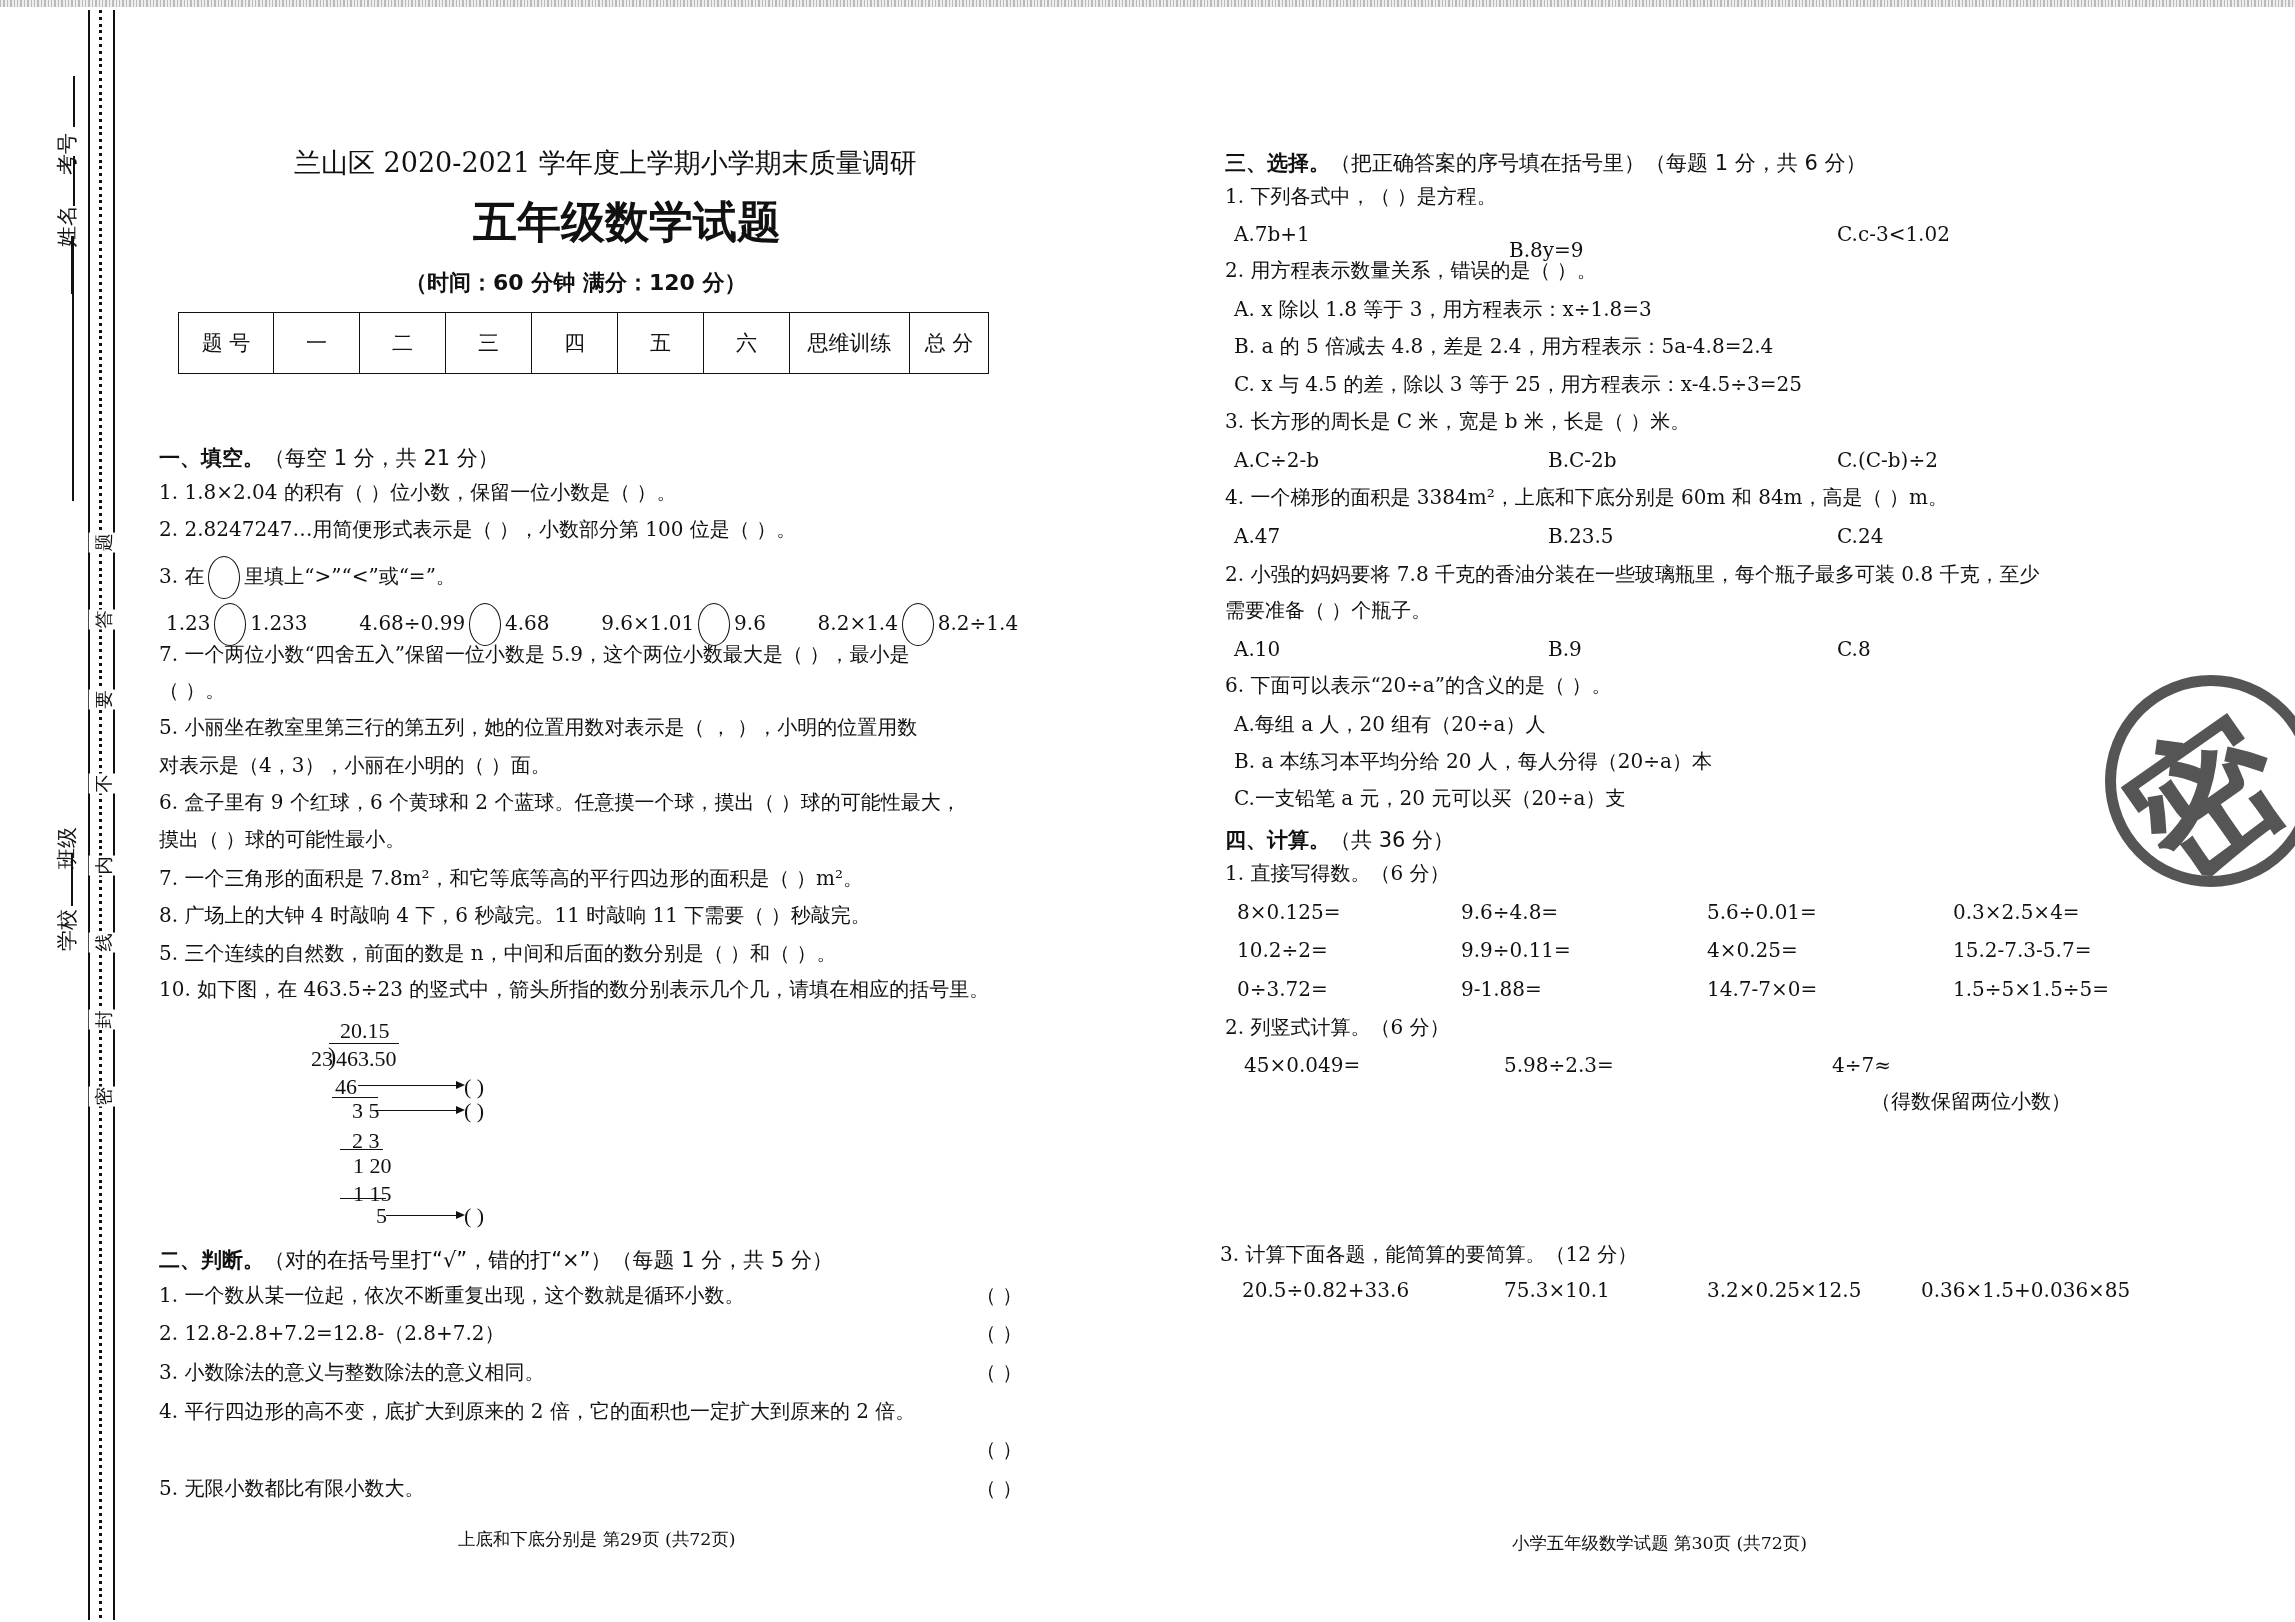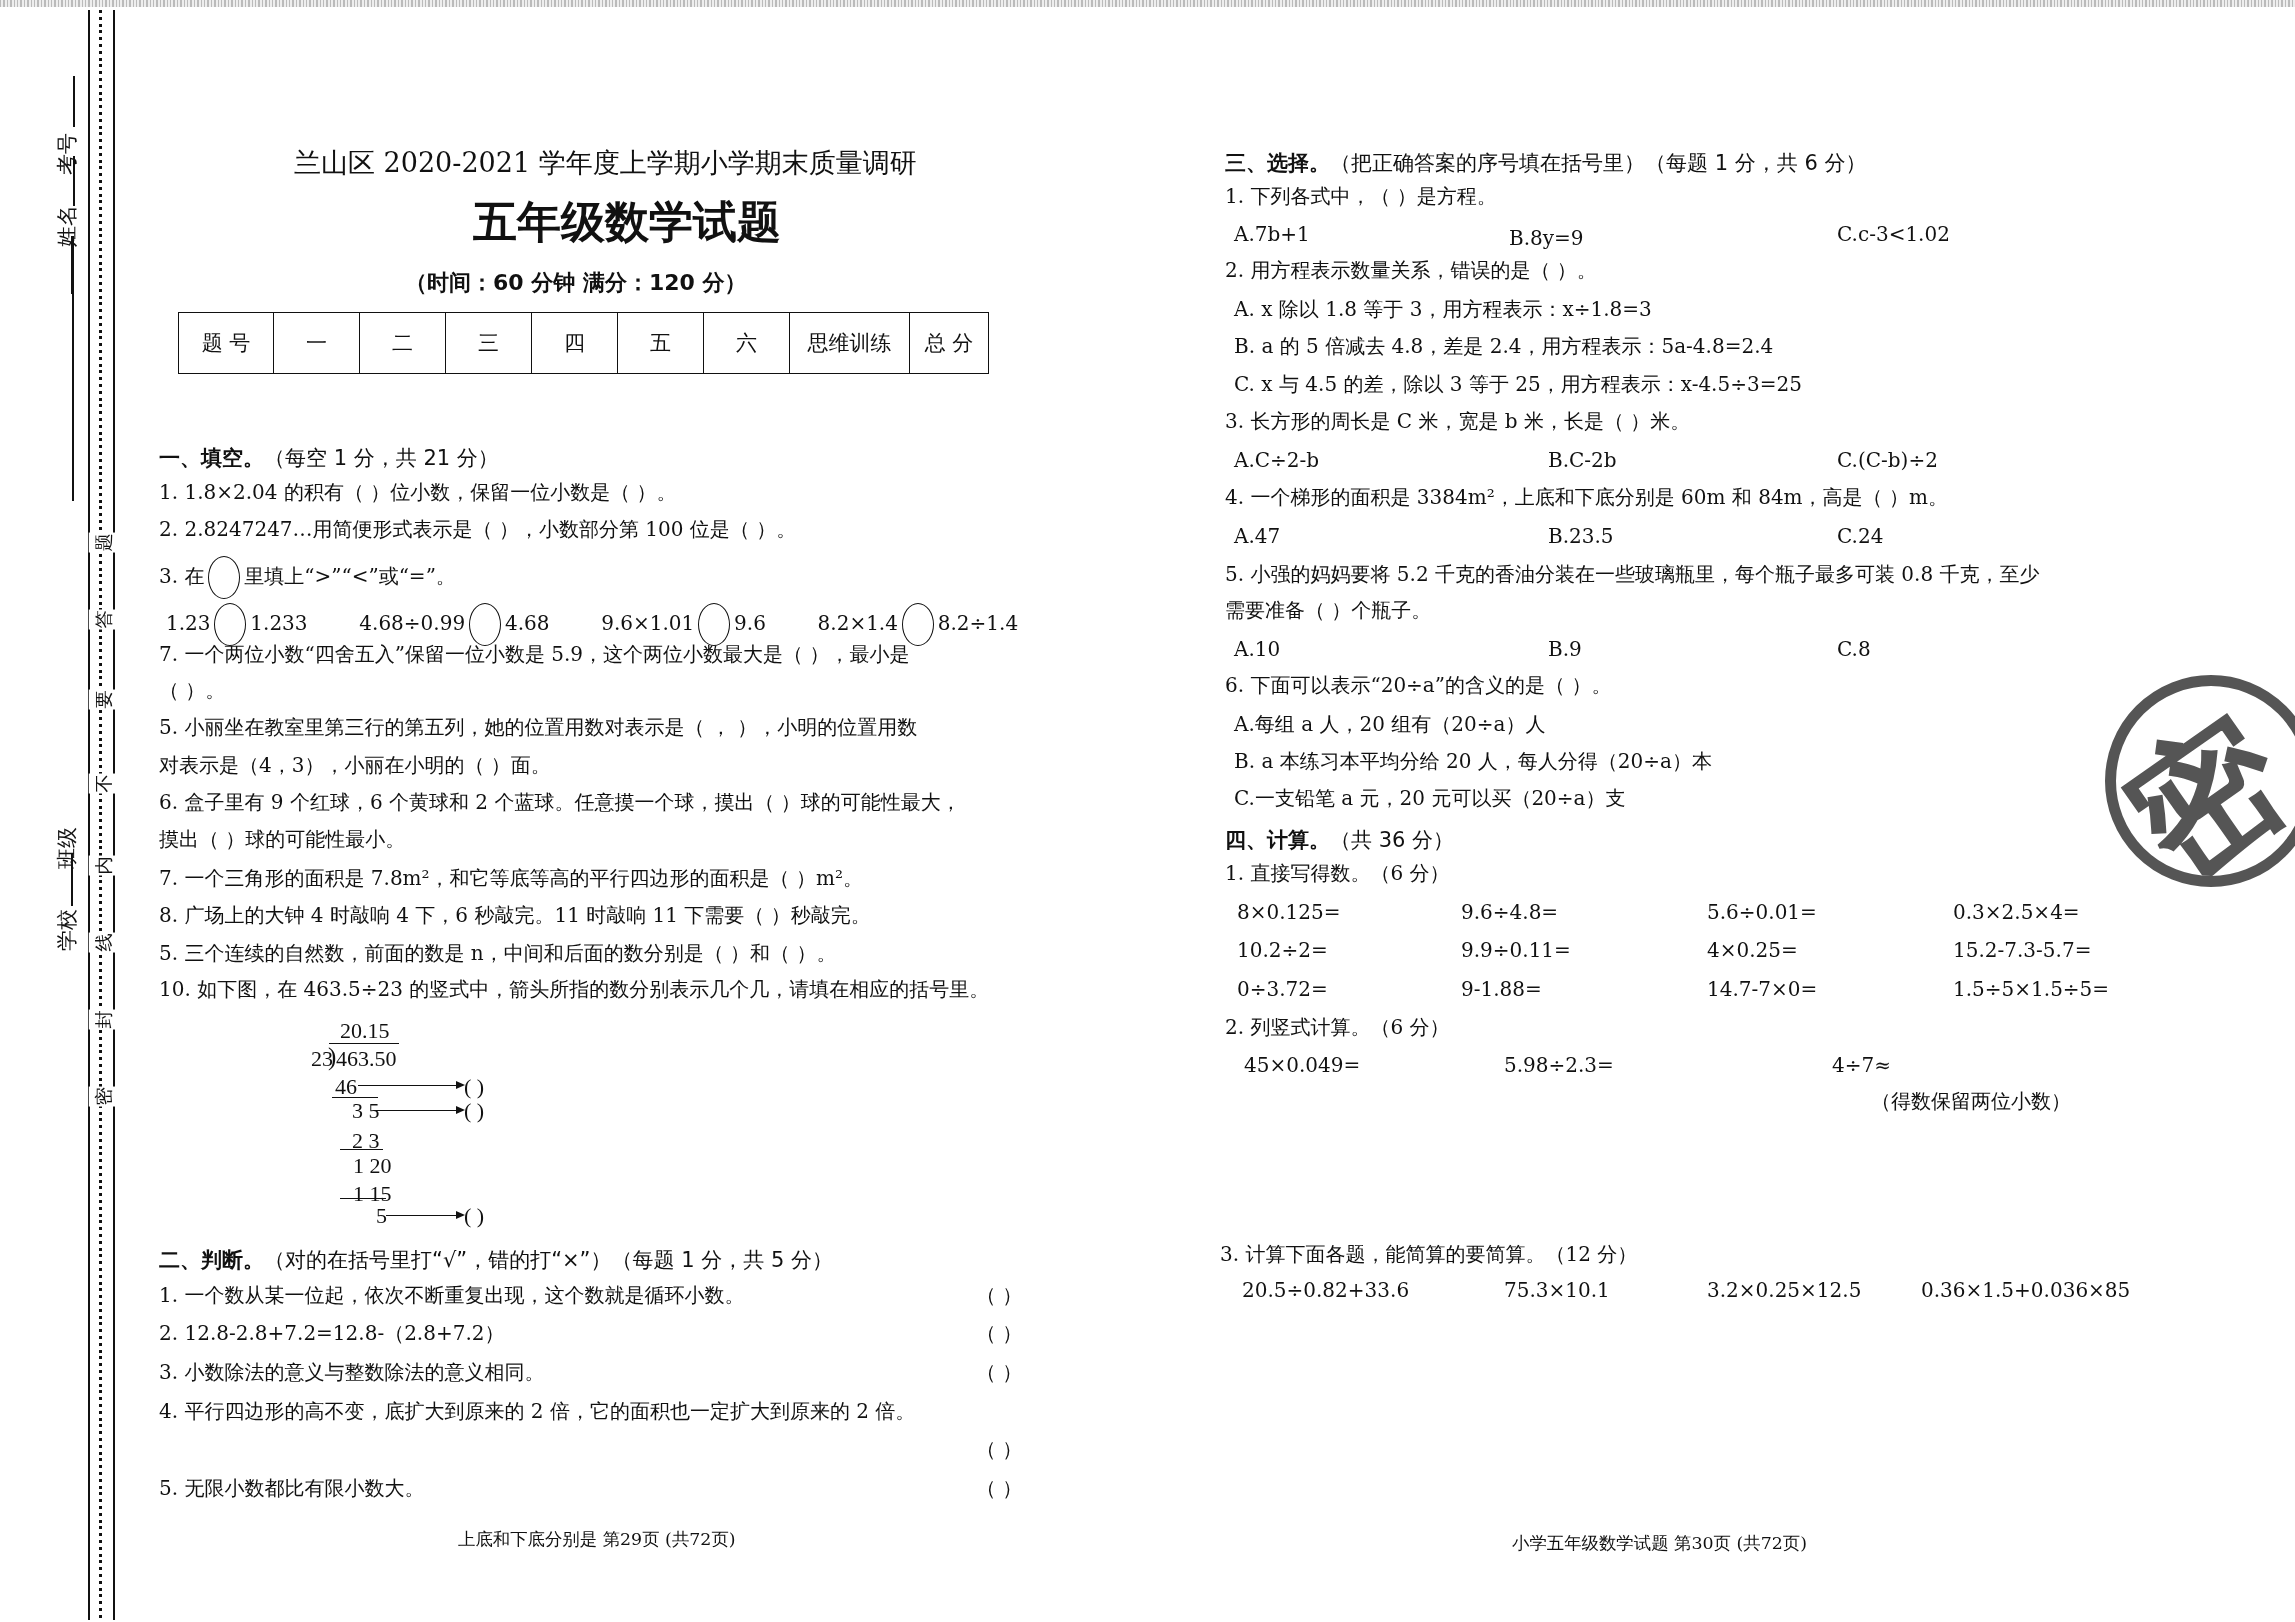--- a/index.html
+++ b/index.html
@@ -167,39 +167,39 @@
   <div class="abs foot" style="left:458px;top:1527px">上底和下底分别是   第29页  (共72页)</div>
 </div>
 
 <div>
   <div class="abs sec" style="left:1225px;top:149px">
     <span>三、选择。</span><span class="n">（把正确答案的序号填在括号里）（每题 1 分，共 6 分）</span>
   </div>
 
   <div class="abs q" style="left:1225px;top:186px">1. 下列各式中，（      ）是方程。</div>
   <div class="abs q" style="left:1234px;top:224px">A.7b+1</div>
-  <div class="abs q" style="left:1509px;top:228px">B.8y=9</div>
+  <div class="abs q" style="left:1509px;top:240px">B.8y=9</div>
   <div class="abs q" style="left:1837px;top:224px">C.c-3&lt;1.02</div>
 
   <div class="abs q" style="left:1225px;top:260px">2. 用方程表示数量关系，错误的是（      ）。</div>
   <div class="abs q" style="left:1234px;top:299px">A. x 除以 1.8 等于 3，用方程表示：x÷1.8=3</div>
   <div class="abs q" style="left:1234px;top:336px">B. a 的 5 倍减去 4.8，差是 2.4，用方程表示：5a-4.8=2.4</div>
   <div class="abs q" style="left:1234px;top:374px">C. x 与 4.5 的差，除以 3 等于 25，用方程表示：x-4.5÷3=25</div>
 
   <div class="abs q" style="left:1225px;top:411px">3. 长方形的周长是 C 米，宽是 b 米，长是（      ）米。</div>
   <div class="abs q" style="left:1234px;top:450px">A.C÷2-b</div>
   <div class="abs q" style="left:1548px;top:450px">B.C-2b</div>
   <div class="abs q" style="left:1837px;top:450px">C.(C-b)÷2</div>
 
   <div class="abs q" style="left:1225px;top:487px">4. 一个梯形的面积是 3384m²，上底和下底分别是 60m 和 84m，高是（      ）m。</div>
   <div class="abs q" style="left:1234px;top:526px">A.47</div>
   <div class="abs q" style="left:1548px;top:526px">B.23.5</div>
   <div class="abs q" style="left:1837px;top:526px">C.24</div>
 
-  <div class="abs q" style="left:1225px;top:564px">5. 小强的妈妈要将 5.2 千克的香油分装在一些玻璃瓶里，每个瓶子最多可装 0.8 千克，至少</div>
+  <div class="abs q" style="left:1225px;top:564px">2. 小强的妈妈要将 7.8 千克的香油分装在一些玻璃瓶里，每个瓶子最多可装 0.8 千克，至少</div>
   <div class="abs q" style="left:1225px;top:600px">需要准备（      ）个瓶子。</div>
   <div class="abs q" style="left:1234px;top:639px">A.10</div>
   <div class="abs q" style="left:1548px;top:639px">B.9</div>
   <div class="abs q" style="left:1837px;top:639px">C.8</div>
 
   <div class="abs q" style="left:1225px;top:675px">6. 下面可以表示“20÷a”的含义的是（      ）。</div>
   <div class="abs q" style="left:1234px;top:714px">A.每组 a 人，20 组有（20÷a）人</div>
   <div class="abs q" style="left:1234px;top:751px">B. a 本练习本平均分给 20 人，每人分得（20÷a）本</div>
   <div class="abs q" style="left:1234px;top:788px">C.一支铅笔 a 元，20 元可以买（20÷a）支</div>
 

